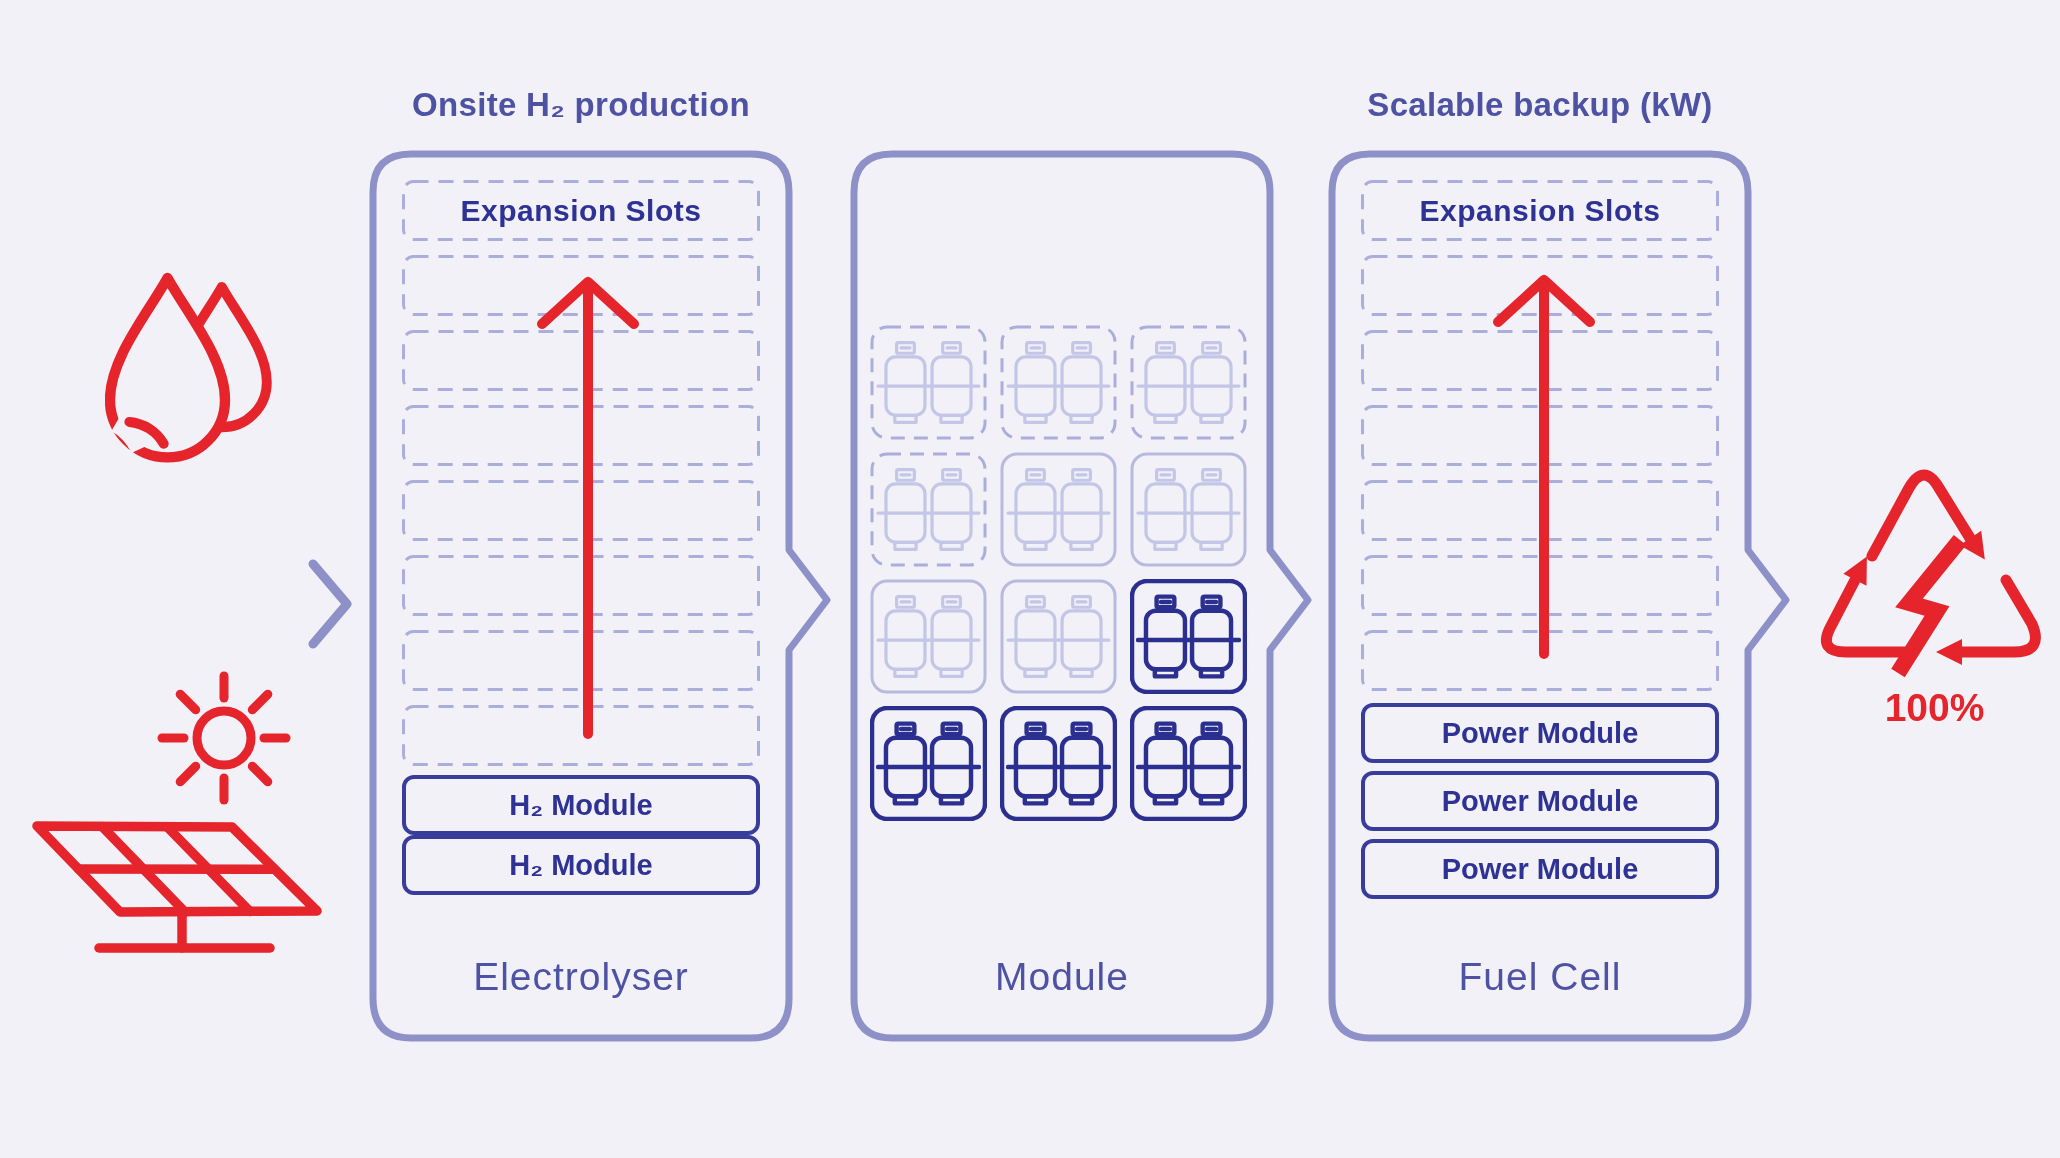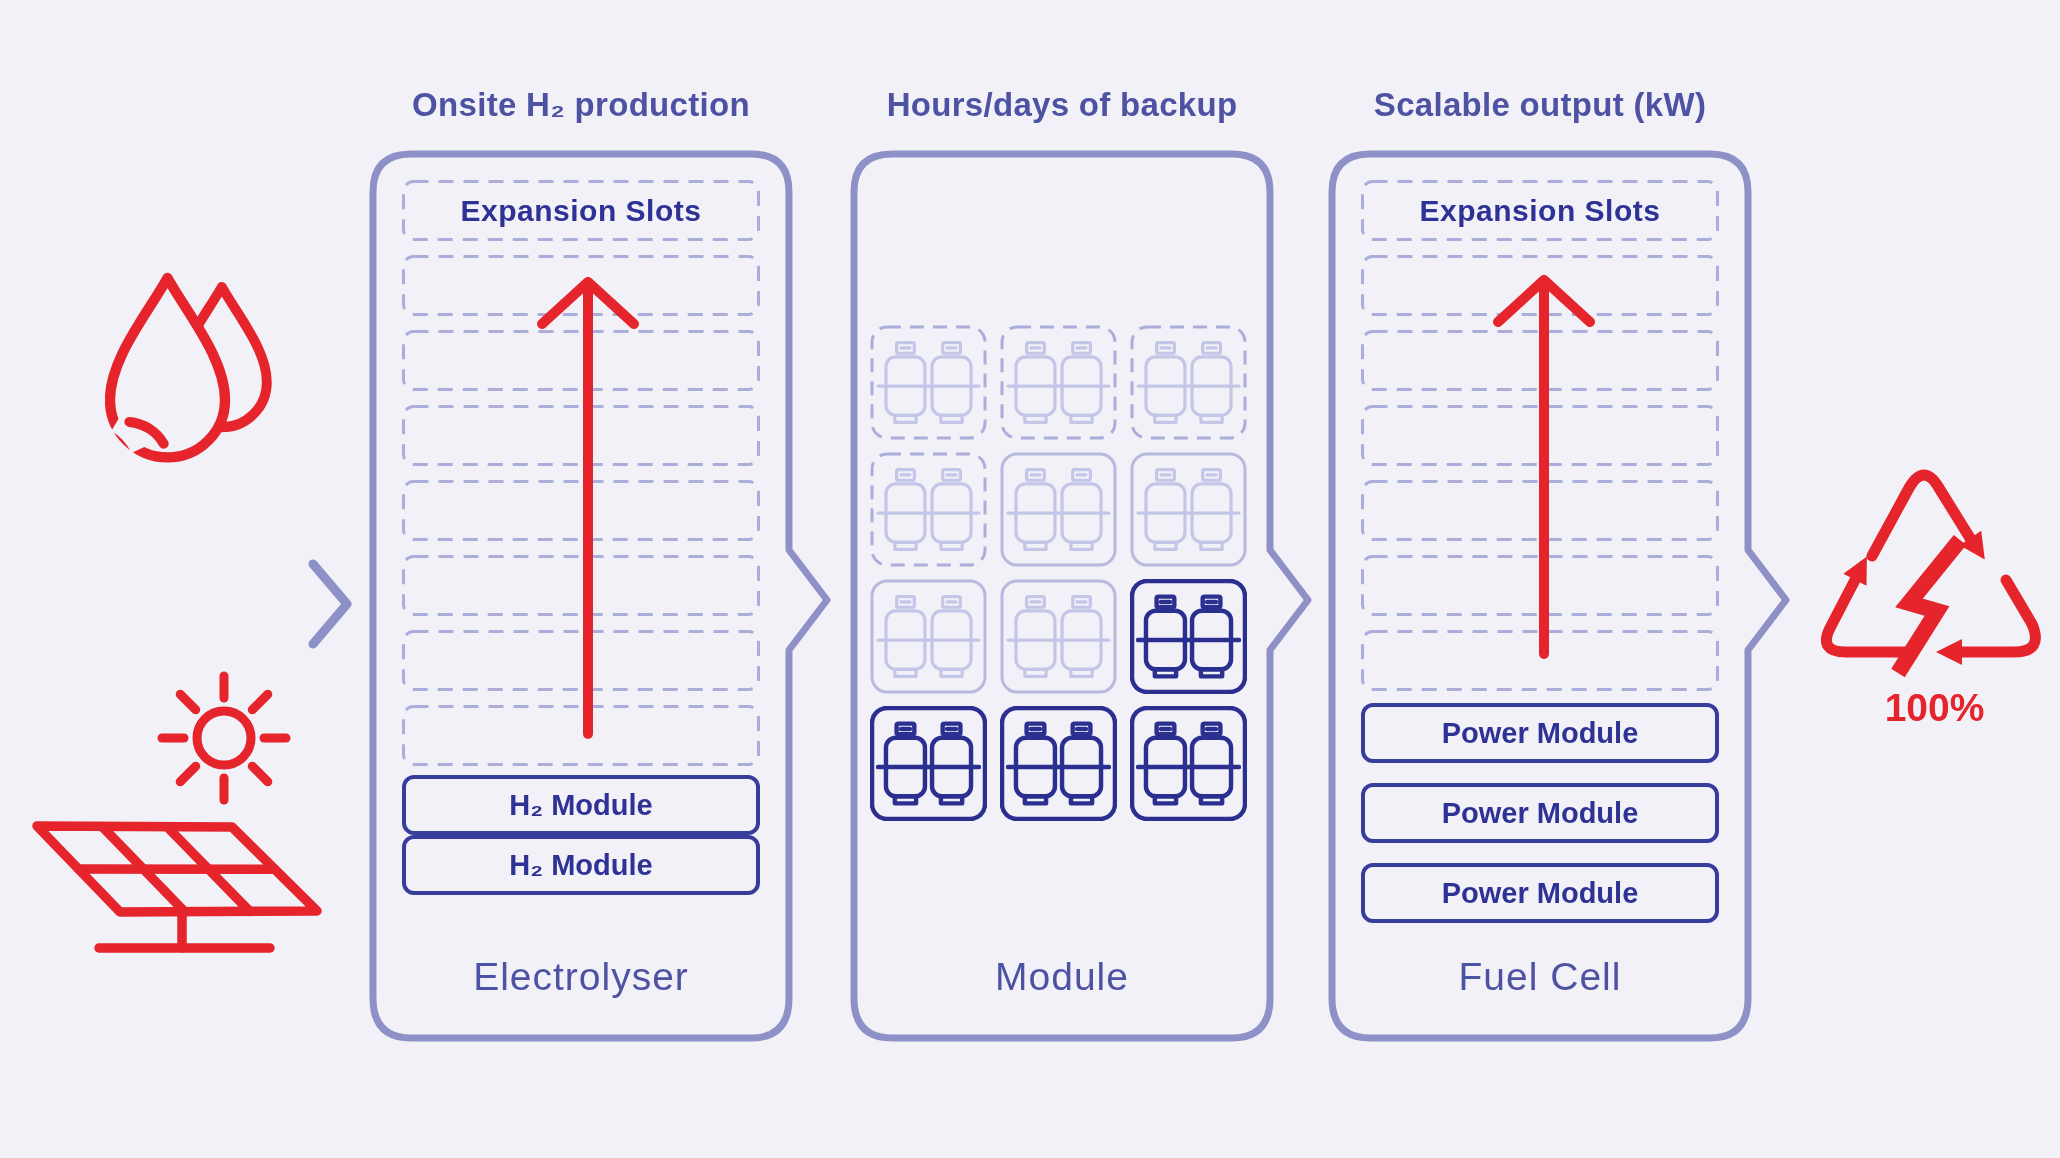--- a/index.html
+++ b/index.html
@@ -23,21 +23,21 @@
   .slot rect{fill:none;stroke:var(--slot-border,#abaedb);stroke-width:3;stroke-dasharray:15 10;}
   .slot span{position:relative;display:block;line-height:61px;text-align:center;
     font-weight:700;font-size:30px;letter-spacing:.5px;color:var(--accent-navy,#2f3295);}
 
   .up-arrow{position:absolute;}
   .up-arrow path{fill:none;stroke:var(--red,#e5242c);stroke-width:10;
     stroke-linecap:round;stroke-linejoin:round;}
 
   .modules{position:absolute;left:33px;display:flex;flex-direction:column;}
   .modules.gap17{}
-  .modules.gap12{gap:20px}
+  .modules.gap12{gap:8px}
   .module{width:358px;height:60px;box-sizing:border-box;border:4px solid var(--module-border,#383c9b);
     border-radius:12px;display:flex;align-items:center;justify-content:center;
     font-weight:700;font-size:29px;color:var(--accent-navy,#2f3295);background:var(--background,#f2f1f8);}
 
   .panel-label{position:absolute;left:0;top:805px;width:424px;text-align:center;
     font-size:39px;font-weight:400;letter-spacing:1px;color:var(--heading-text,#4e52a3);}
 
   
   .tank-grid{position:absolute;left:20px;top:175px;display:grid;
     grid-template-columns:repeat(3,117px);grid-auto-rows:115px;column-gap:13px;row-gap:12px;}
@@ -113,22 +113,21 @@
       <polygon points="10,166 205,167 290,251 93,252" fill="none"></polygon>
       <line x1="75" y1="166.4" x2="158" y2="252"></line>
       <line x1="140" y1="166.7" x2="223" y2="251.6"></line>
       <line x1="51.5" y1="209" x2="247.5" y2="209.3"></line>
       <line x1="155" y1="252" x2="155" y2="288"></line>
       <line x1="72" y1="288" x2="243" y2="288"></line>
     </g>
   </svg>
 
   <div class="heading" style="left:352px">Onsite H₂ production</div>
-  <div class="heading" style="left:833px">Hours/days of backup</div>
-  <div class="heading" style="left:1311px">Scalable output (kW)</div>
+  <div class="heading" style="left:1311px">Scalable backup (kW)</div>
 
   <div class="panel" style="left:352px">
     <svg class="panel-outline" viewBox="0 0 470 892">
       <path d="M42,4 H382 Q420,4 420,42 V400 L458,450 L420,500 V848 Q420,888 382,888 H42 Q4,888 4,848 V42 Q4,4 42,4 Z"></path>
     </svg>
     <div class="slots">
         <div class="slot">
           <svg viewBox="0 0 358 61">
             <rect x="1.5" y="1.5" width="355" height="58" rx="10"></rect>
           </svg>

